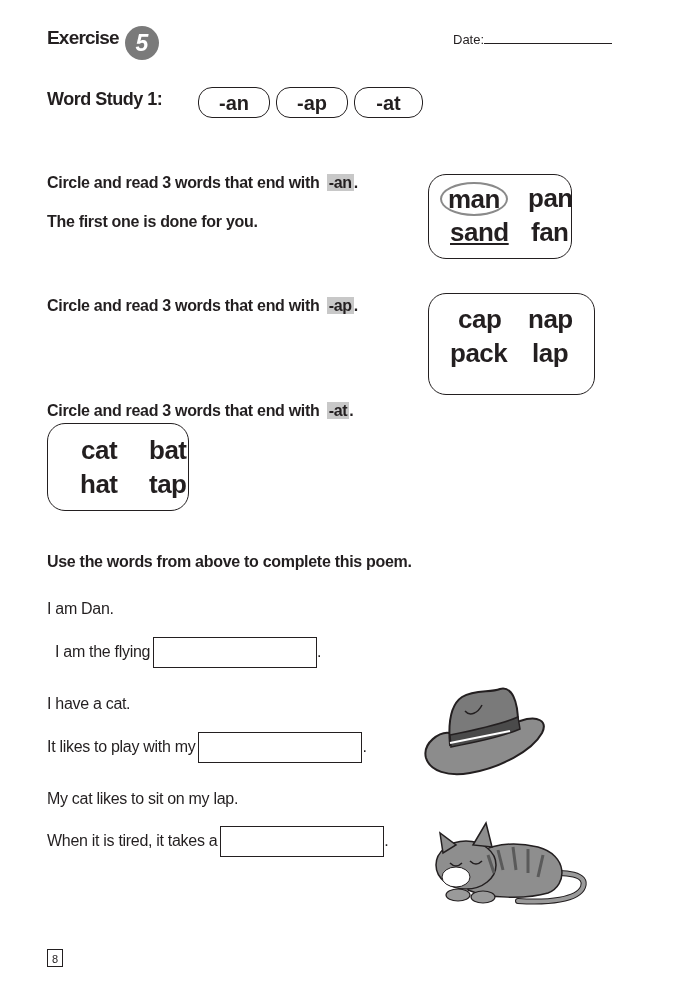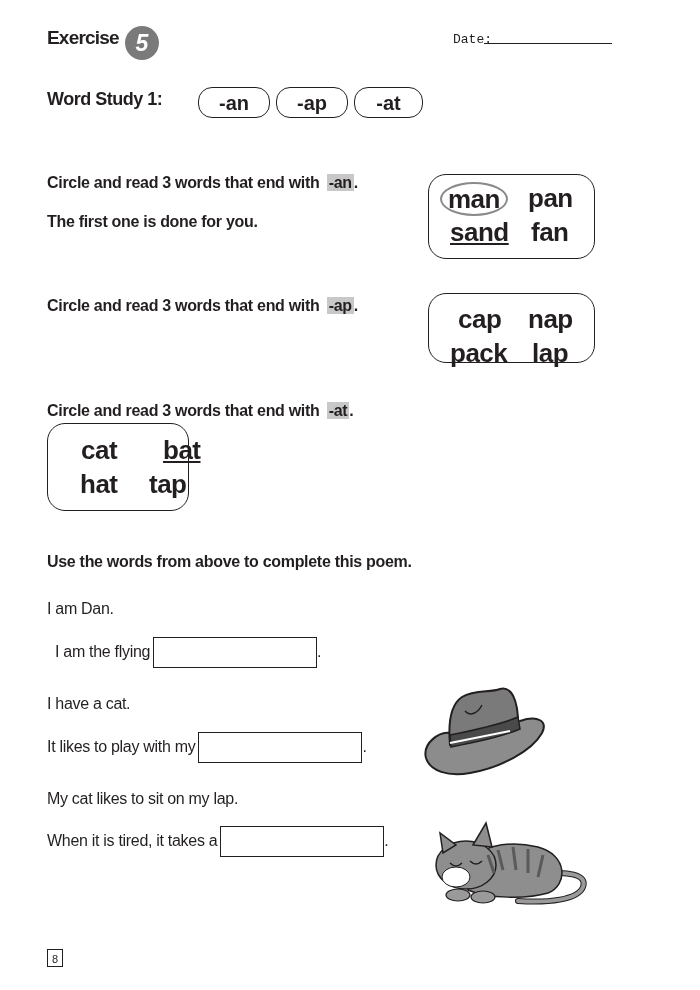--- a/index.html
+++ b/index.html
@@ -3,21 +3,21 @@
 <meta charset="utf-8">
 <style>
   html, body { margin: 0; padding: 0; background: #ffffff; }
   body { width: 700px; height: 990px; position: relative; overflow: hidden;
          font-family: "Liberation Sans", "DejaVu Sans", sans-serif; color: #231f20; }
   .abs { position: absolute; }
   .exercise-title { left: 47px; top: 27px; font-size: 19px; font-weight: bold; letter-spacing: -0.8px; }
   .exercise-badge { left: 125px; top: 26px; width: 34px; height: 34px; border-radius: 50%;
                     background: #7a7a7a; color: #fff; font-weight: bold; font-size: 23px;
                     text-align: center; line-height: 34px; font-style: italic; }
-  .date-label { left: 453px; top: 32px; font-size: 13px; font-family: Liberation Mono, monospace; }
+  .date-label { left: 453px; top: 32px; font-size: 13px; }
   .date-line { left: 484px; top: 43px; width: 128px; border-bottom: 1px solid #231f20; }
   .ws-title { left: 47px; top: 89px; font-size: 18px; font-weight: bold; letter-spacing: -0.5px; }
   .pill { top: 87px; height: 31px; border: 1.3px solid #231f20; border-radius: 14px;
           font-size: 20px; font-weight: bold; text-align: center; line-height: 30px; box-sizing: border-box; }
   .instr { font-size: 16px; font-weight: bold; letter-spacing: -0.3px; white-space: nowrap; }
   .hl { background: #c8c8c8; padding: 0 2px; margin-left: 3px; font-weight: bold; }
   .wordbox { border: 1.3px solid #231f20; border-radius: 18px; box-sizing: border-box; }
   .word { position: absolute; font-size: 26px; font-weight: bold; letter-spacing: -0.5px; }
   .circled { border: 2px solid #8a8a8a; border-radius: 50%; padding: 0 6px; }
   .poem { font-size: 16px; letter-spacing: -0.3px; white-space: nowrap; }
@@ -37,45 +37,45 @@
 <div class="abs ws-title">Word Study 1:</div>
 <div class="abs pill" style="left:198px;width:72px;">-an</div>
 <div class="abs pill" style="left:276px;width:72px;">-ap</div>
 <div class="abs pill" style="left:354px;width:69px;">-at</div>
 
 <div class="abs instr" style="left:47px;top:174px;">
   <span>Circle and read 3 words that end with</span>
   <span class="hl">-an</span><span>.</span>
 </div>
 <div class="abs instr" style="left:47px;top:213px;">The first one is done for you.</div>
-<div class="abs wordbox" style="left:428px;top:174px;width:167px;height:85px;">
+<div class="abs wordbox" style="left:428px;top:174px;width:144px;height:85px;">
   <span class="word circled" style="left:11px;top:7px;line-height:30px;">man</span>
   <span class="word" style="left:99px;top:8px;">pan</span>
   <span class="word" style="left:21px;top:42px;text-decoration:underline;">sand</span>
   <span class="word" style="left:102px;top:42px;">fan</span>
 </div>
 
 <div class="abs instr" style="left:47px;top:297px;">
   <span>Circle and read 3 words that end with</span>
   <span class="hl">-ap</span><span>.</span>
 </div>
-<div class="abs wordbox" style="left:428px;top:293px;width:167px;height:70px;">
+<div class="abs wordbox" style="left:428px;top:293px;width:167px;height:102px;">
   <span class="word" style="left:29px;top:10px;">cap</span>
   <span class="word" style="left:99px;top:10px;">nap</span>
   <span class="word" style="left:21px;top:44px;">pack</span>
   <span class="word" style="left:103px;top:44px;">lap</span>
 </div>
 
 <div class="abs instr" style="left:47px;top:402px;">
   <span>Circle and read 3 words that end with</span>
   <span class="hl">-at</span><span>.</span>
 </div>
 <div class="abs wordbox" style="left:47px;top:423px;width:142px;height:88px;">
   <span class="word" style="left:33px;top:11px;">cat</span>
-  <span class="word" style="left:115px;top:11px;text-decoration:underline;">bat</span>
+  <span class="word" style="left:101px;top:11px;">bat</span>
   <span class="word" style="left:32px;top:45px;">hat</span>
   <span class="word" style="left:101px;top:45px;">tap</span>
 </div>
 
 <div class="abs instr" style="left:47px;top:553px;">Use the words from above to complete this poem.</div>
 <div class="abs poem" style="left:47px;top:600px;">I am Dan.</div>
 <div class="abs poem" style="left:47px;top:637px;margin-left:8px;">
   <span>I am the flying</span><span class="blank" style="width:164px;margin-left:3px;"></span><span>.</span>
 </div>
 <div class="abs poem" style="left:47px;top:695px;">I have a cat.</div>

